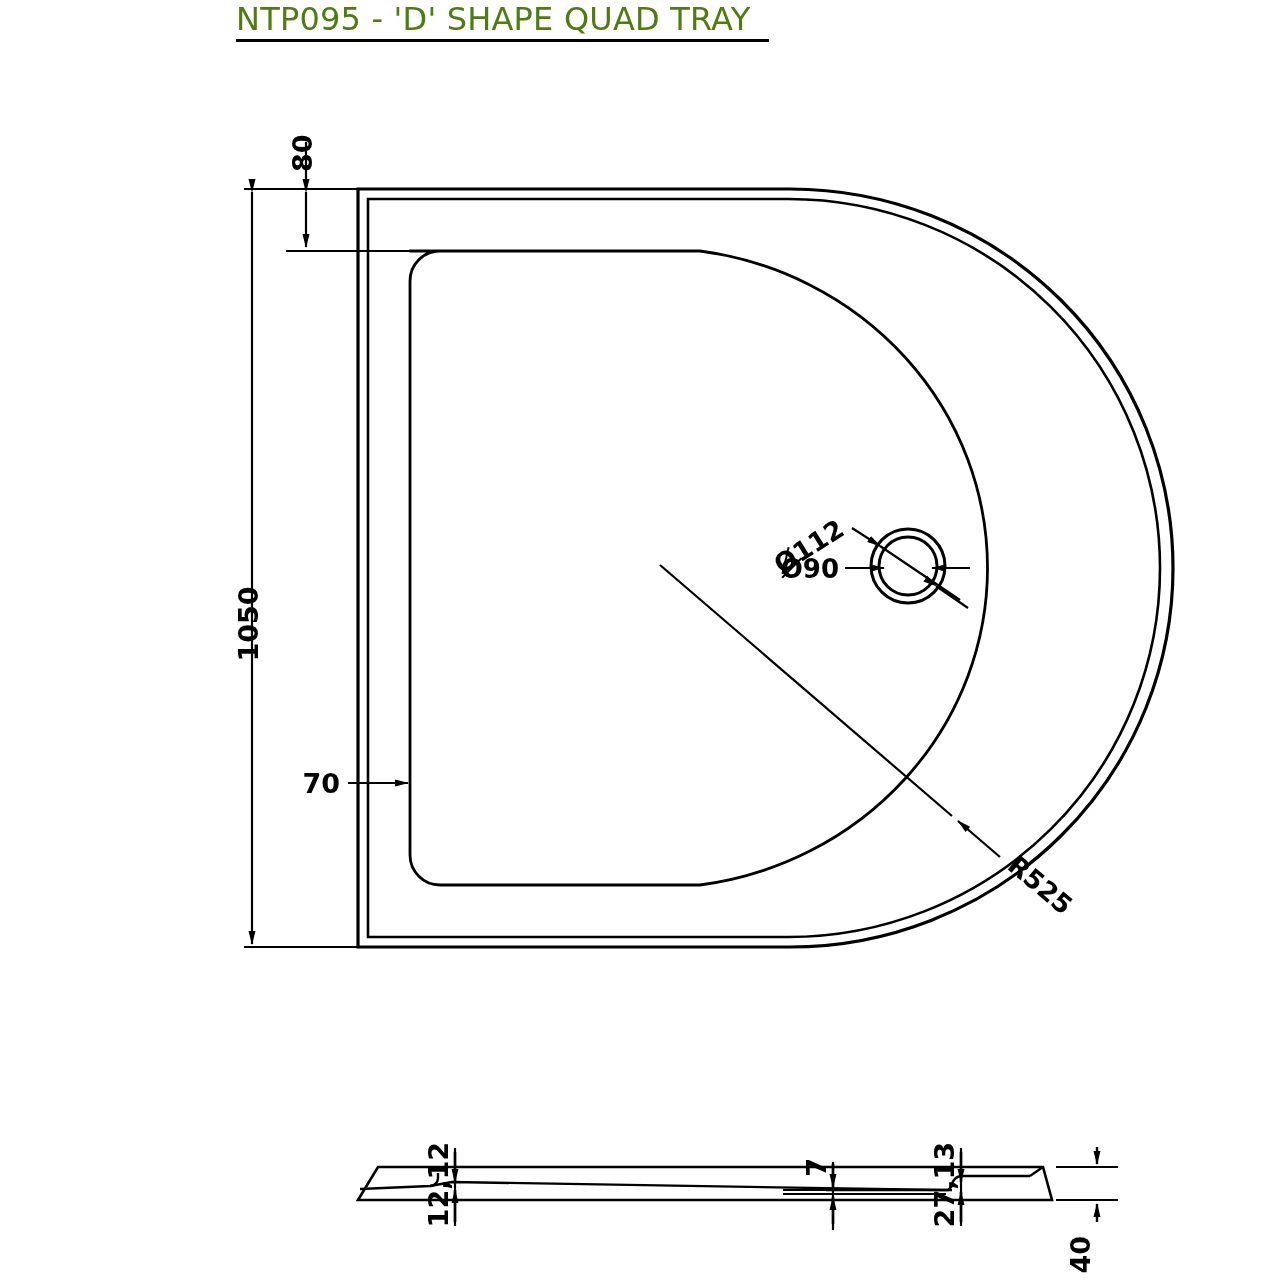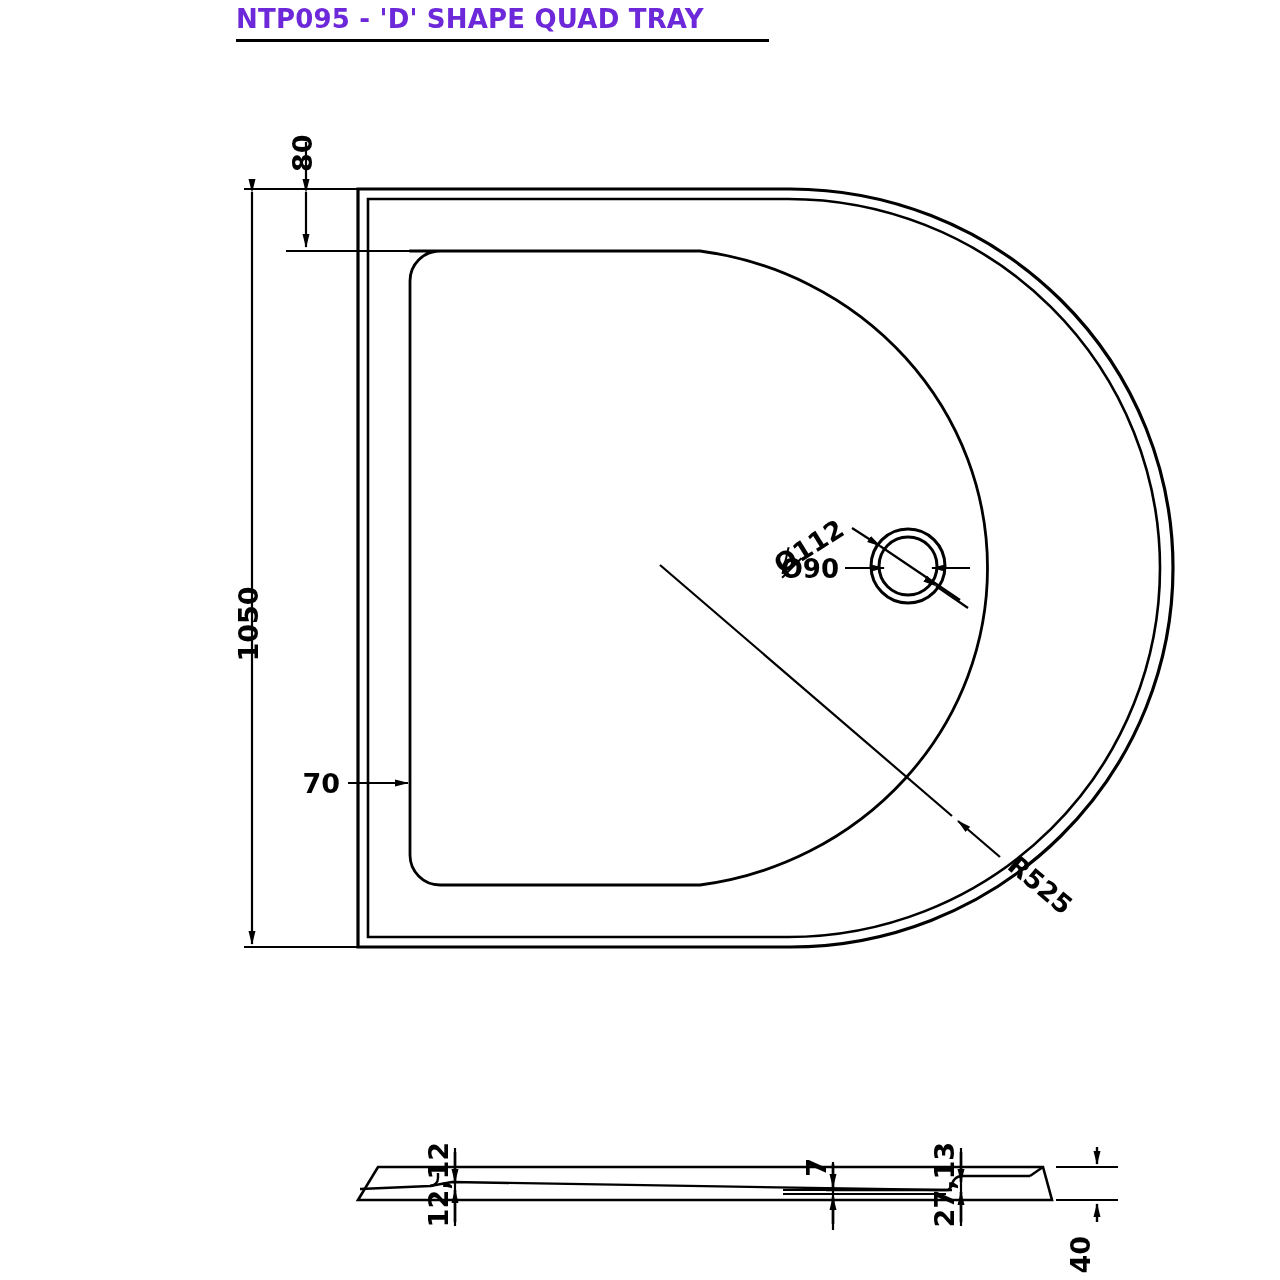--- a/index.html
+++ b/index.html
@@ -20,24 +20,24 @@
     background: #ffffff;
   }
   #title-block {
     position: absolute;
     left: 236px;
     top: 4px;
     width: 560px;
   }
   #title-text {
     font-family: "DejaVu Sans", sans-serif;
-    font-weight: bold;
-    font-size: 26px;
+    font-weight: normal;
+    font-size: 32px;
     letter-spacing: 0.2px;
-    color: #6d28d9;
+    color: #4d7c0f;
     white-space: nowrap;
     line-height: 30px;
   }
   #title-rule {
     position: absolute;
     left: 0px;
     top: 35px;
     width: 533px;
     height: 3px;
     background: #000000;

